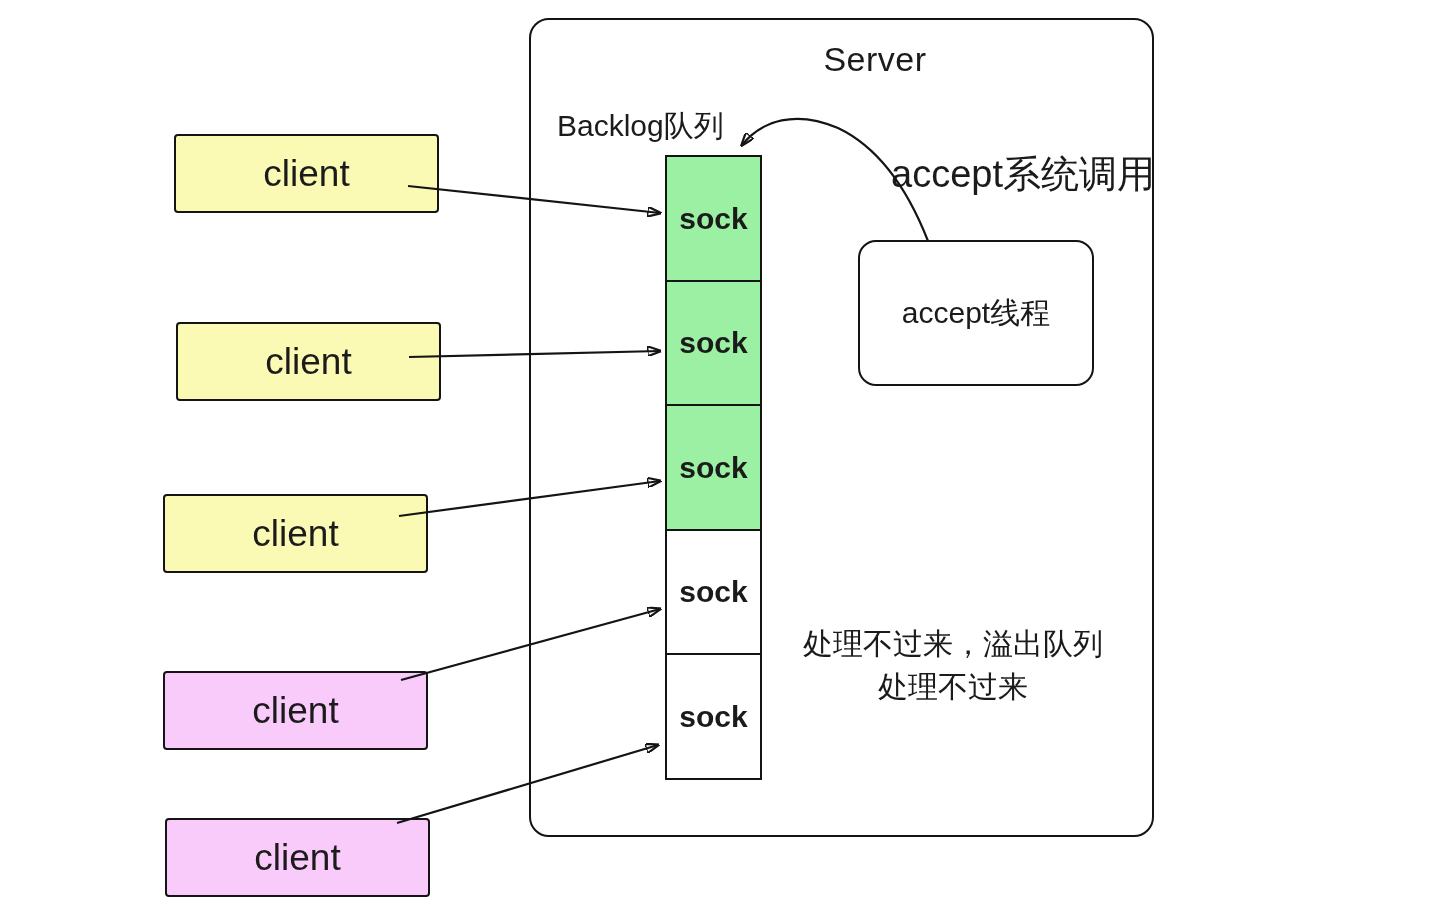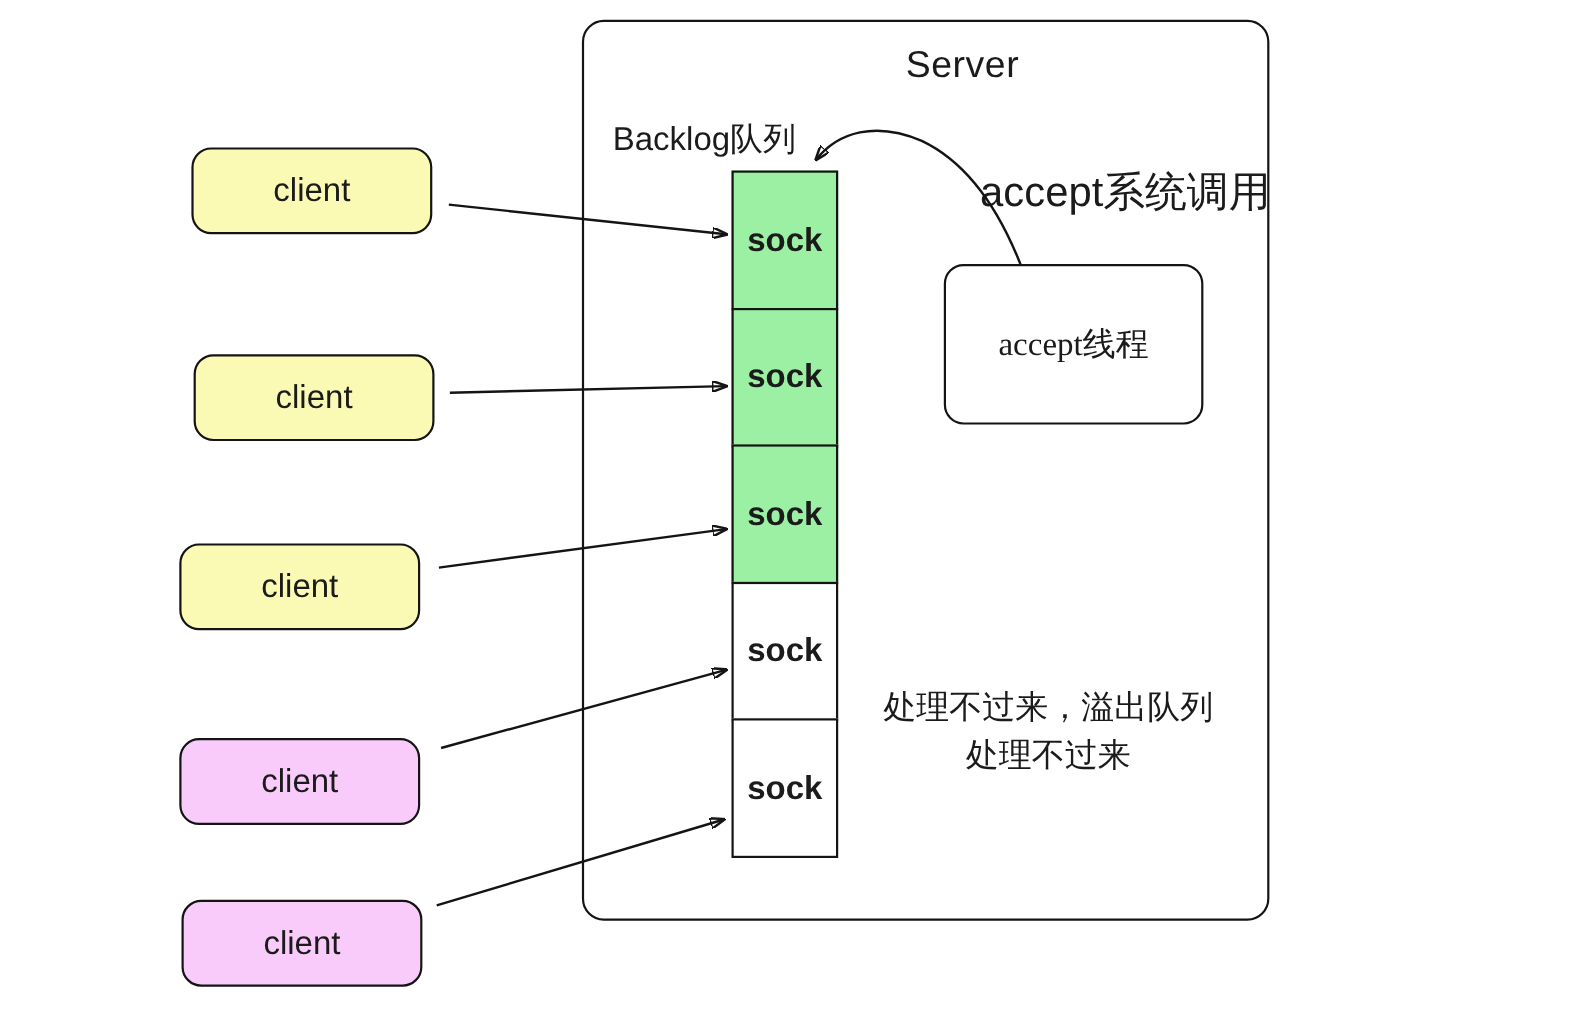--- a/index.html
+++ b/index.html
@@ -72,43 +72,42 @@
     left: 858px; top: 240px;
     width: 236px; height: 146px;
     border: 2.5px solid #141414;
     border-radius: 18px;
     box-sizing: border-box;
     background: #ffffff;
     display: flex;
     align-items: center;
     justify-content: center;
     font-size: 30px;
-    font-family: Liberation Serif, serif;
   }
 
   
   .overflow-note {
     left: 772px; top: 622px;
     width: 362px;
     text-align: center;
     font-size: 30px;
     line-height: 43px;
     font-family: Liberation Serif, serif;
   }
 
   
   .client-box {
-    width: 219px; height: 79px;
+    width: 265px; height: 79px;
     border: 2.5px solid #141414;
-    border-radius: 18px;
+    border-radius: 4px;
     box-sizing: border-box;
     display: flex;
     align-items: center;
     justify-content: center;
-    font-size: 30px;
+    font-size: 37px;
   }
   .client-accepted { background: #fafab4; }
   .client-overflow { background: #f9cbfa; }
   .client-1 { left: 174px; top: 134px; }
   .client-2 { left: 176px; top: 322px; }
   .client-3 { left: 163px; top: 494px; }
   .client-4 { left: 163px; top: 671px; }
   .client-5 { left: 165px; top: 818px; }
 
   

